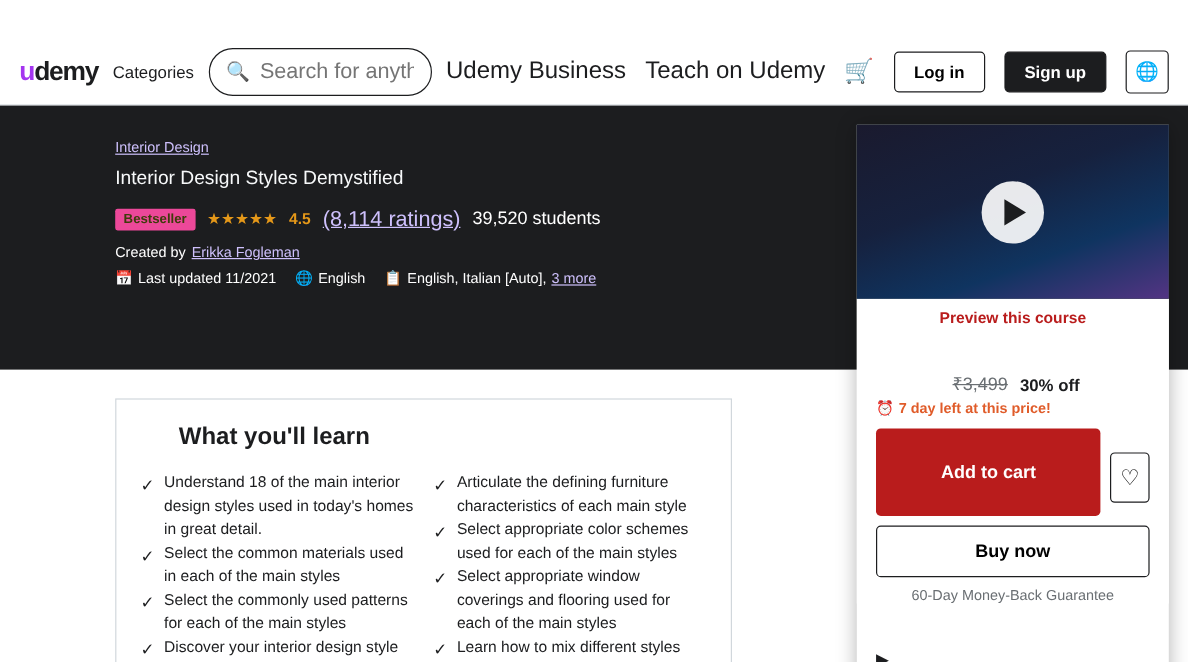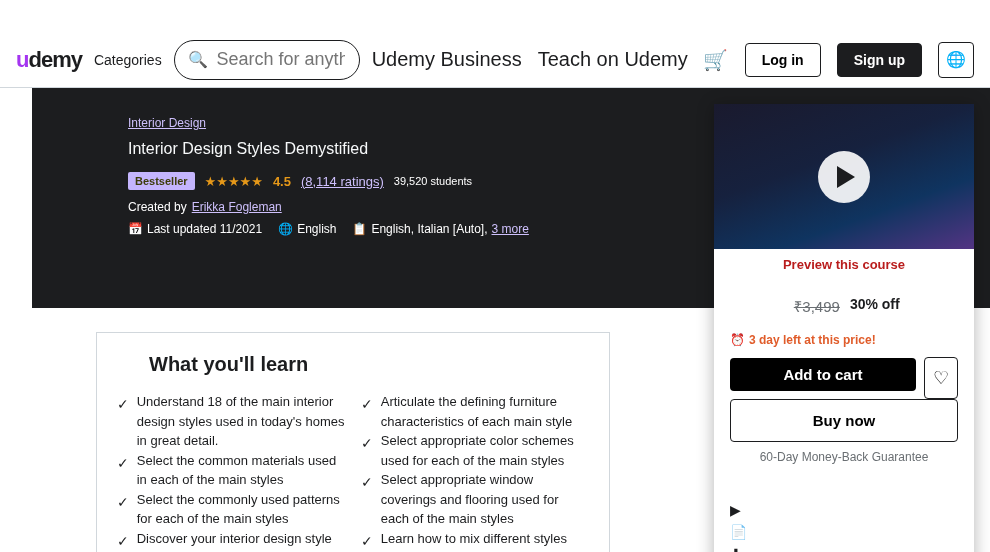--- a/index.html
+++ b/index.html
@@ -14,51 +14,51 @@
     .search-icon { color: #6a6f73; font-size: 16px; }
     .navbar-search input { border: none; outline: none; font-size: 18px; color: #1d4ed8; width: 100%; background: transparent; }
     .navbar-right { display: flex; align-items: center; gap: 16px; margin-left: auto; flex-shrink: 0; }
     .navbar-link { font-size: 20px; font-weight: 500; cursor: pointer; white-space: nowrap; }
     .cart-icon { font-size: 20px; cursor: pointer; }
     .btn-login { border: 1.5px solid #1c1d1f; background: #fff; padding: 8px 16px; font-size: 14px; font-weight: 700; cursor: pointer; border-radius: 4px; }
     .btn-signup { background: #1c1d1f; color: #fff; border: 1.5px solid #1c1d1f; padding: 8px 16px; font-size: 14px; font-weight: 700; cursor: pointer; border-radius: 4px; text-align: center; }
     .globe-btn { border: 1.5px solid #1c1d1f; background: #fff; width: 36px; height: 36px; border-radius: 4px; cursor: pointer; display: flex; align-items: center; justify-content: center; font-size: 16px; }
 
     
-    .hero { background: #1c1d1f; color: #fff; padding: 28px 32px 28px 96px; display: flex; position: relative; min-height: 220px; margin-left: 32px; }
+    .hero { background: #1c1d1f; color: #fff; padding: 28px 32px 28px 96px; display: flex; position: relative; min-height: 220px; }
     .hero-content { flex: 1; max-width: 550px; }
     .breadcrumb { font-size: 12px; color: #cec0fc; margin-bottom: 10px; text-decoration: underline; cursor: pointer; }
     .hero-title { font-size: 28px; font-weight: 700; line-height: 1.3; margin-bottom: 12px; }
     .hero-subtitle { font-size: 16px; margin-bottom: 14px; color: #f7f9fa; }
     .hero-meta { display: flex; align-items: center; gap: 10px; margin-bottom: 10px; flex-wrap: wrap; }
-    .badge-bestseller { background: #c4b5fd; color: #3d3c0a; font-size: 11px; font-weight: 700; padding: 3px 7px; border-radius: 2px; }
+    .badge-bestseller { background: #ec4899; color: #3d3c0a; font-size: 11px; font-weight: 700; padding: 3px 7px; border-radius: 2px; }
     .stars { color: #e59819; font-size: 13px; }
-    .rating-count { color: #cec0fc; font-size: 13px; text-decoration: underline; cursor: pointer; }
-    .students { font-size: 11px; }
+    .rating-count { color: #cec0fc; font-size: 18px; text-decoration: underline; cursor: pointer; }
+    .students { font-size: 15px; }
     .created-by { font-size: 12px; margin-bottom: 8px; display: flex; align-items: center; gap: 5px; }
     .creator-link { color: #cec0fc; text-decoration: underline; cursor: pointer; }
     .hero-info { display: flex; align-items: center; gap: 16px; font-size: 12px; flex-wrap: wrap; }
     .hero-info-item { display: flex; align-items: center; gap: 4px; }
 
     
     .preview-card { position: absolute; right: 16px; top: 16px; width: 260px; background: #fff; box-shadow: 0 2px 16px rgba(0,0,0,0.3); }
     .preview-thumbnail { position: relative; width: 100%; height: 145px; background: linear-gradient(135deg, #2c3e50, #34495e, #1a252f); display: flex; align-items: center; justify-content: center; overflow: hidden; }
     .preview-bg { position: absolute; inset: 0; background: linear-gradient(160deg, #1a1a2e 0%, #16213e 40%, #0f3460 70%, #533483 100%); }
     .play-btn { position: relative; width: 52px; height: 52px; border-radius: 50%; background: rgba(255,255,255,0.9); display: flex; align-items: center; justify-content: center; cursor: pointer; z-index: 2; }
     .play-icon { width: 0; height: 0; border-top: 11px solid transparent; border-bottom: 11px solid transparent; border-left: 18px solid #1c1d1f; margin-left: 4px; }
     .preview-label { text-align: center; padding: 8px; font-size: 13px; font-weight: 700; color: #b91c1c; cursor: pointer; background: #fff; }
 
     
     .price-section { background: #fff; padding: 16px 16px 0; }
-    .price-row { display: flex; align-items: flex-start; gap: 10px; margin-bottom: 4px; }
+    .price-row { display: flex; align-items: flex-end; gap: 10px; margin-bottom: 4px; }
     .price-current { font-size: 24px; font-weight: 700; }
     .price-original { font-size: 15px; color: #6a6f73; text-decoration: line-through; }
     .price-discount { font-size: 14px; font-weight: 700; color: #1c1d1f; }
     .timer-row { color: #e05c2a; font-size: 12px; font-weight: 600; display: flex; align-items: center; gap: 4px; margin-bottom: 10px; }
-    .btn-add-cart { width: 100%; background: #000000; color: #fff; border: none; padding: 8px; font-size: 15px; font-weight: 700; cursor: pointer; border-radius: 4px; margin-bottom: 8px; display: flex; align-items: center; justify-content: center; gap: 8px; }
+    .btn-add-cart { width: 100%; background: #b91c1c; color: #fff; border: none; padding: 28px; font-size: 15px; font-weight: 700; cursor: pointer; border-radius: 4px; margin-bottom: 8px; display: flex; align-items: center; justify-content: center; gap: 8px; }
     .btn-wishlist { border: 1.5px solid #1c1d1f; background: #fff; width: 42px; height: 42px; border-radius: 4px; cursor: pointer; display: flex; align-items: center; justify-content: center; font-size: 18px; }
     .cart-row { display: flex; align-items: center; gap: 8px; }
     .btn-buy-now { width: 100%; border: 1.5px solid #1c1d1f; background: #fff; padding: 12px; font-size: 15px; font-weight: 700; cursor: pointer; border-radius: 4px; margin-bottom: 8px; }
     .guarantee { text-align: center; font-size: 12px; color: #6a6f73; margin-bottom: 12px; }
 
     
     .includes-section { padding: 0 16px 12px; }
     .includes-title { font-size: 14px; font-weight: 700; margin-bottom: 10px; }
     .include-item { display: flex; align-items: center; gap: 8px; font-size: 13px; margin-bottom: 6px; }
     .include-icon { font-size: 14px; color: #1c1d1f; width: 18px; flex-shrink: 0; }
@@ -141,21 +141,21 @@
     <div class="preview-label">Preview this course</div>
 
     <div class="price-section">
       <div class="price-row">
         <span class="price-current">₹<span>360</span></span>
         <span class="price-original">₹3,499</span>
         <span class="price-discount">30% off</span>
       </div>
       <div class="timer-row">
         <span>⏰</span>
-        <span>3 day left at this price!</span>
+        <span>7 day left at this price!</span>
       </div>
       <div class="cart-row">
         <button class="btn-add-cart">Add to cart</button>
         <button class="btn-wishlist">♡</button>
       </div>
       <button class="btn-buy-now">Buy now</button>
       <div class="guarantee">60-Day Money-Back Guarantee</div>
     </div>
 
     <div class="includes-section">

